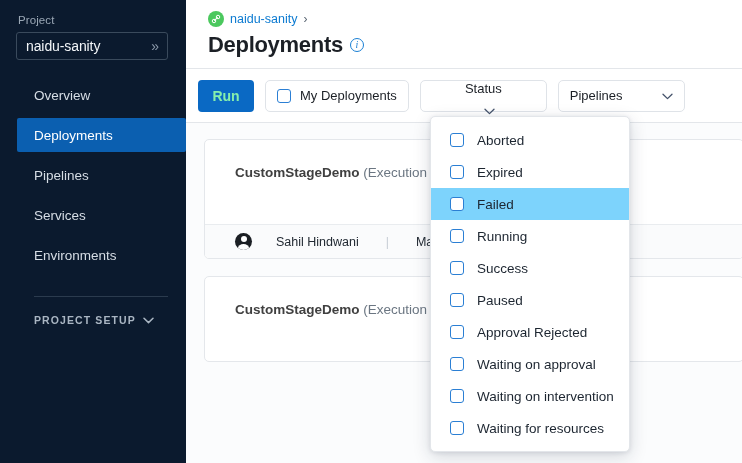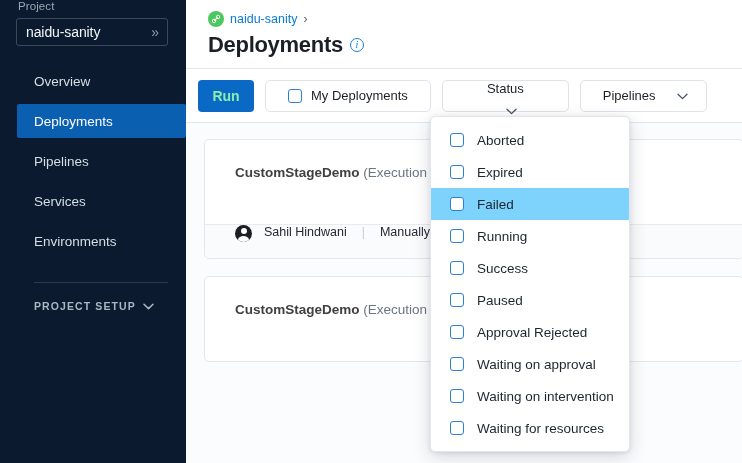--- a/index.html
+++ b/index.html
@@ -10,20 +10,21 @@
     overflow: hidden;
   }
   #app { position: relative; width: 742px; height: 463px; display: flex; }
 
   
   .sidebar {
     width: 186px; height: 463px;
     background: #0b1a2e;
     flex: 0 0 186px;
     position: relative;
+    padding-top: 14px;
   }
   .project-label {
     color: #9aa7b5; font-size: 11.5px;
     padding-left: 18px; margin-bottom: 6px; letter-spacing: .1px;
   }
   .project-select {
     margin: 0 18px 0 16px;
     height: 28px;
     border: 1px solid #3a4a5c;
     border-radius: 3px;
@@ -104,21 +105,21 @@
     background: #0a69c4; color: #86efac;
     font-size: 14px; font-weight: bold;
     border: none; border-radius: 4px;
     height: 32px; width: 56px;
     cursor: pointer;
   }
   .chip {
     height: 32px; border: 1px solid #dfe3e8;
     border-radius: 5px; background: #fff;
     display: flex; align-items: center;
-    padding: 0 22px; gap: 9px;
+    padding: 0 11px; gap: 9px;
     font-size: 13px; color: #1c2026;
     cursor: pointer;
   }
   .chip.sel { justify-content: space-between; }
   .cbox {
     width: 14px; height: 14px;
     border: 1.6px solid #2b7fd4; border-radius: 3px;
     background: #fff; flex: 0 0 14px;
   }
   .chip .chev { color: #44526a; font-size: 11px; margin-left: 12px; }
@@ -136,22 +137,22 @@
     overflow: hidden;
   }
   .card-body { padding: 25px 0 44px 30px; }
   .card-title { font-size: 13.5px; color: #27303a; }
   .card-title b { font-weight: bold; color: #404040; }
   .card-title span.sub { color: #6b7682; }
   .card-footer {
     background: #fafbfc;
     border-top: 1px solid #e9ecef;
     height: 34px;
-    display: flex; align-items: flex-start;
-    padding-left: 30px; gap: 12px;
+    display: flex; align-items: center;
+    padding-left: 30px; gap: 24px;
     font-size: 12.5px; color: #222a33;
   }
   .avatar {
     width: 17px; height: 17px; border-radius: 50%;
     background: #1b1f24; position: relative; flex: 0 0 17px;
     overflow: hidden;
   }
   .avatar::before {
     content: ""; position: absolute;
     width: 6px; height: 6px; border-radius: 50%;

